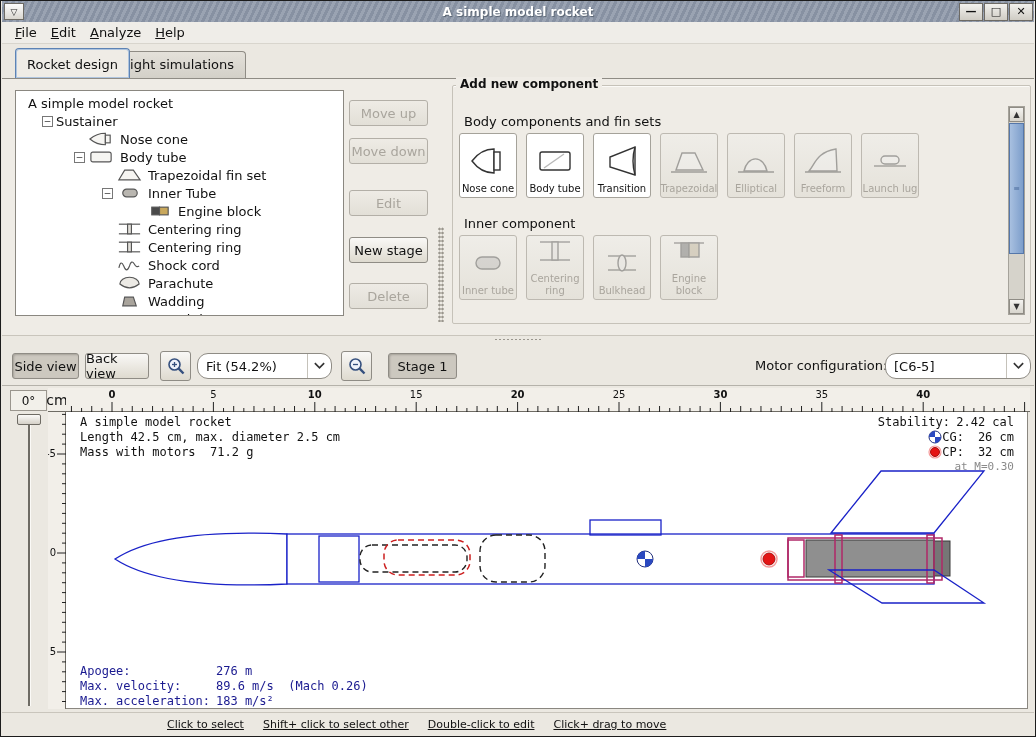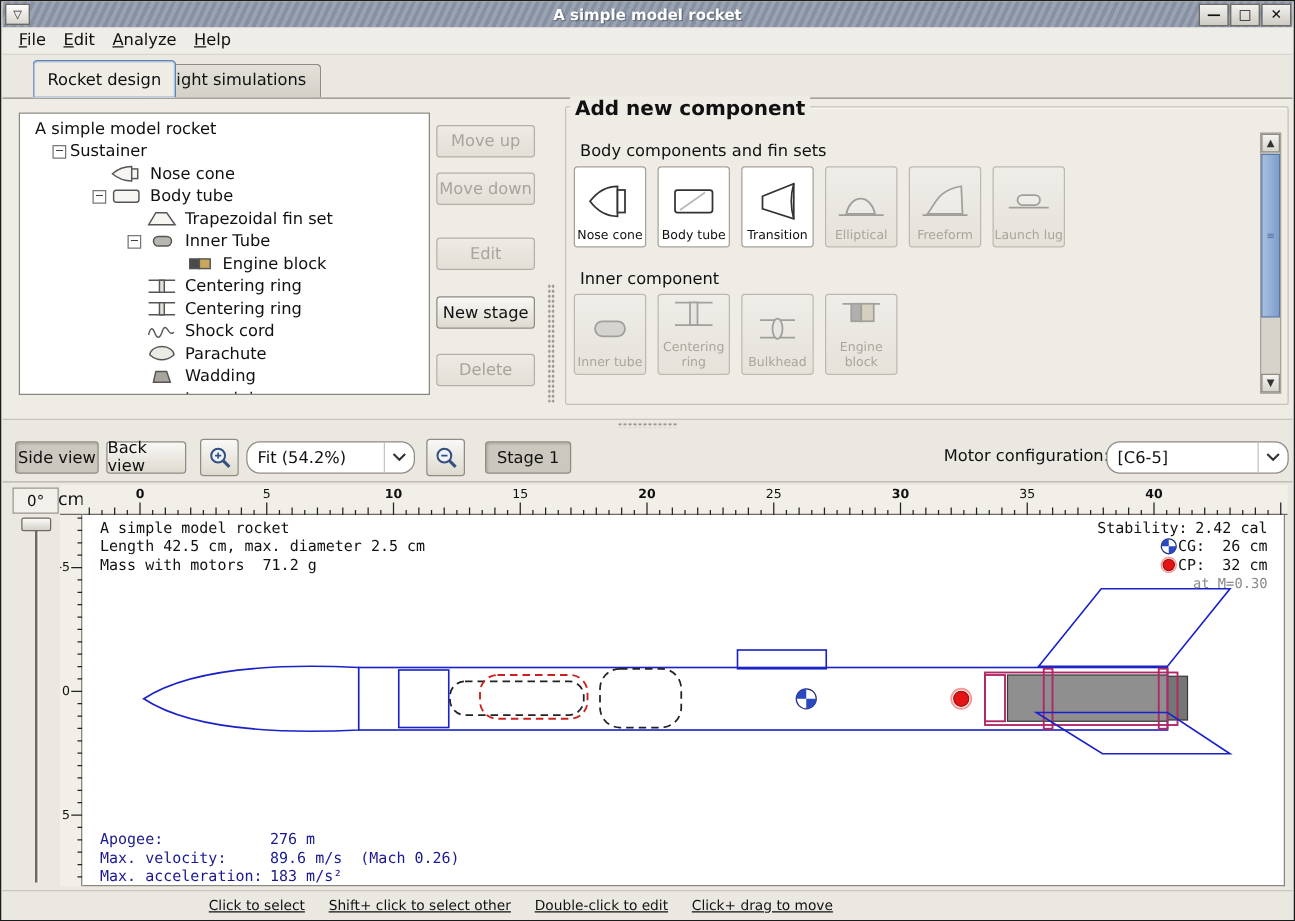--- a/index.html
+++ b/index.html
@@ -31,21 +31,21 @@
     font-size:11px; font-weight:bold; color:#111; line-height:1;
   }
   
   .menubar {
     position:absolute; left:1px; top:21px; right:1px; height:22px; background:#efede8;
     border-bottom:1px solid #d8d5cd; display:flex; align-items:center; padding-left:6px;
   }
   .menu-item { font-size:13px; color:#111; padding:2px 7px; }
   .menu-item u { text-decoration:underline; }
   
-  .tabrow { position:absolute; left:17px; top:43px; right:1px; height:34px;padding-left:12px; }
+  .tabrow { position:absolute; left:6px; top:43px; right:1px; height:34px;padding-left:12px; }
   .tab {
     position:absolute; bottom:0; font-size:13px; color:#111; padding:5px 11px 6px;
     background:linear-gradient(#e4e1da,#d3d0c8); border:1px solid #8f8c85;
     border-bottom:none; border-radius:4px 4px 0 0;
   }
   .tab.active {
     background:#efece6; border-color:#5d83b4; box-shadow:inset 0 0 0 1px #aec4de;
     padding-top:8px; z-index:3;
   }
   
@@ -77,21 +77,21 @@
   .vsplit {
     position:absolute; left:436px; top:148px; width:6px; height:95px;
     background-image:radial-gradient(#9a968e 1px, transparent 1.2px); background-size:3px 4px;
   }
   .groupbox {
     position:absolute; left:450px; top:6px; width:579px; height:239px;
     border:1px solid #c6c2b9; border-radius:2px; box-shadow:inset 0 1px 0 #fbfaf7;
   }
   .group-title {
     position:absolute; left:3px; top:-9px; background:#efece6; padding:0 4px;
-    font-size:16px; font-weight:bold; color:#111;
+    font-size:12px; font-weight:bold; color:#111;
   }
   .section-label { position:absolute; left:11px; font-size:13px; color:#111; }
   .comp-row { position:absolute; left:6px; display:flex; gap:9px; }
   .comp-btn {
     width:58px; height:65px; border:1px solid #a5a29a; border-radius:3px; background:#fff;
     display:flex; flex-direction:column; align-items:center; justify-content:flex-end;
     padding-bottom:3px; gap:1px;
   }
   .comp-btn .cicon { width:40px; height:34px; margin-bottom:auto; margin-top:3px; }
   .comp-btn .clabel { font-size:10px; color:#111; text-align:center; line-height:1.15; }
@@ -316,20 +316,29 @@
             <span class="clabel">Body tube</span>
           </div>
           <div class="comp-btn ">
             <span><svg class="cicon" viewBox="0 0 40 34">
                 <g fill="#fff" stroke="#333" stroke-width="1.4">
                   <path d="M8,13 L8,23 L33,31 L33,3 Z"></path>
                   <path d="M33,3 Q29,17 33,31" fill="none"></path>
                 </g>
               </svg></span>
             <span class="clabel">Transition</span>
+          </div>
+          <div class="comp-btn disabled">
+            <span><svg class="cicon" viewBox="0 0 40 34">
+                <g fill="#fff" stroke="#333" stroke-width="1.4">
+                  <polygon points="7,26 13,9 26,9 34,26" fill="#f4f3f0"></polygon>
+                  <line x1="2" y1="28" x2="38" y2="28"></line>
+                </g>
+              </svg></span>
+            <span class="clabel">Trapezoidal</span>
           </div>
           <div class="comp-btn disabled">
             <span><svg class="cicon" viewBox="0 0 40 34">
                 <g fill="#fff" stroke="#333" stroke-width="1.4">
                   <path d="M8,27 A12,17 0 0 1 31,27 Z" fill="#f4f3f0"></path>
                   <line x1="2" y1="28" x2="38" y2="28"></line>
                 </g>
               </svg></span>
             <span class="clabel">Elliptical</span>
           </div>

